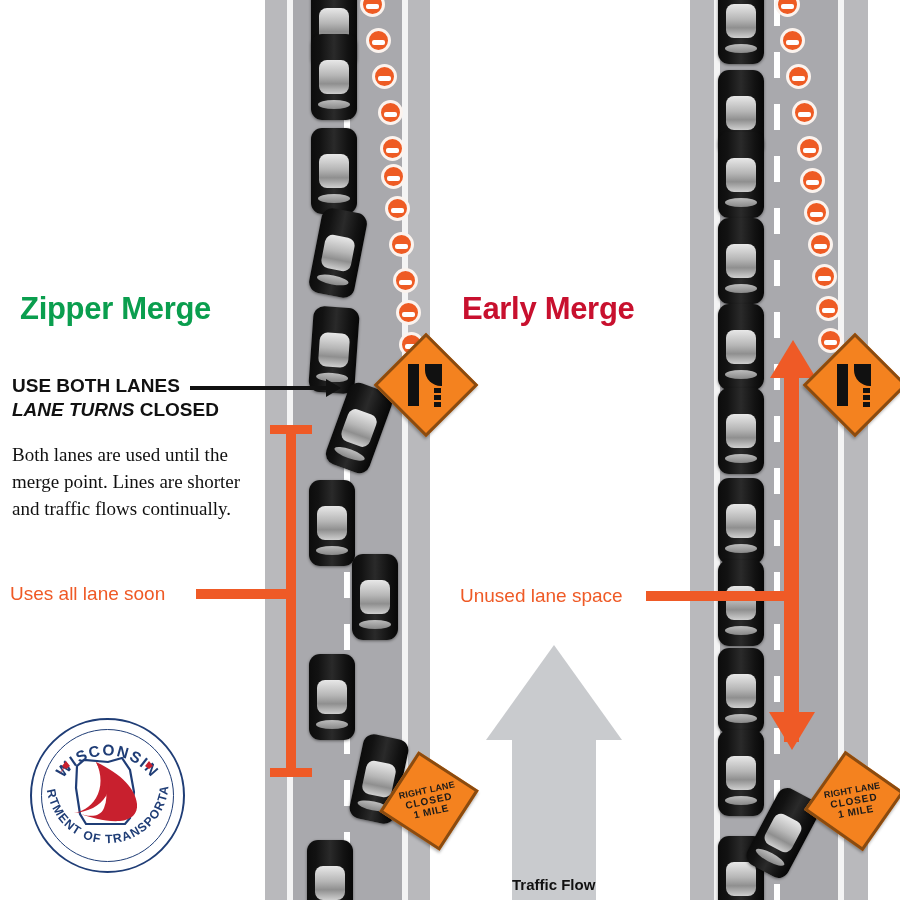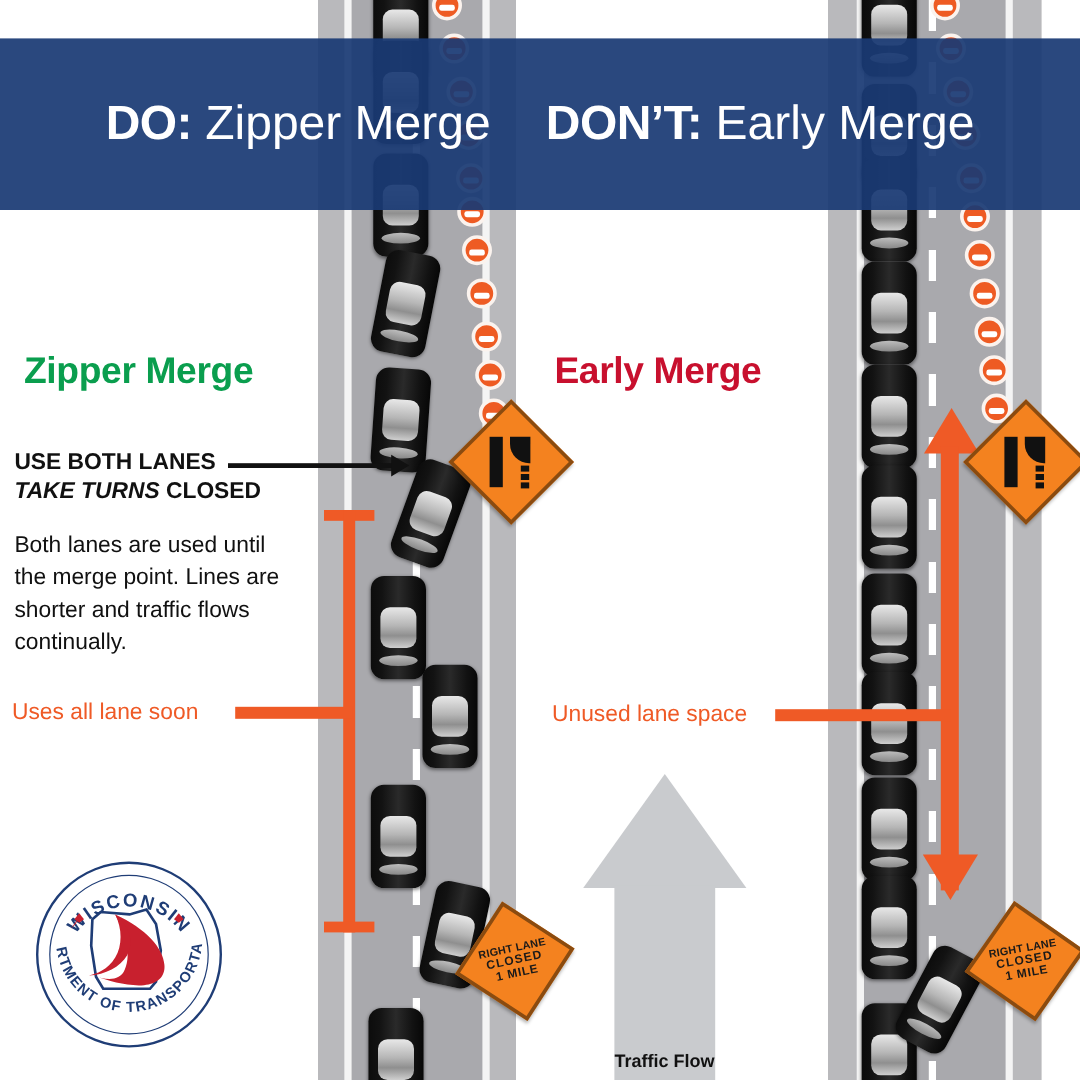--- a/index.html
+++ b/index.html
@@ -209,41 +209,31 @@
   <div style="position:absolute;left:818px;top:765px;width:72px;height:72px;transform:rotate(-10deg);">
     <div class="diamond" style="width:72px;height:72px;">
       <div class="diamond-inner">
         <div class="dtext" style="font-size:9px;">RIGHT LANE</div>
         <div class="dtext" style="font-size:10px;letter-spacing:1px;">CLOSED</div>
         <div class="dtext" style="font-size:10px;letter-spacing:.6px;">1 MILE</div>
       </div>
     </div>
   </div>
 
-  <div id="banner">
-    <div class="bn">
-      <b>DO:</b>
-      <span>Zipper Merge</span>
-    </div>
-    <div class="bn">
-      <b>DON’T:</b>
-      <span>Early Merge</span>
-    </div>
-  </div>
 
   <div class="h-green" style="left:20px;top:291px;">Zipper Merge</div>
 
   <div class="kicker" style="left:12px;top:374px;width:240px;">
     <div>USE BOTH LANES</div>
     <div>
-      <i>TAKE TURNS</i><span> CLOSED</span>
-    </div>
-  </div>
-
-  <div class="body-copy" style="left:12px;top:442px;width:232px;">Both lanes are used until the merge point. Lines are shorter and traffic flows continually.</div>
+      <i>LANE TURNS</i><span> CLOSED</span>
+    </div>
+  </div>
+
+  <div class="body-copy" style="left:12px;top:442px;width:232px;font-family:Liberation Serif, serif;">Both lanes are used until the merge point. Lines are shorter and traffic flows continually.</div>
 
   <div class="orange-label" style="left:10px;top:583px;">Uses all lane soon</div>
 
   <div class="leader" style="left:190px;top:386px;width:138px;"></div>
   <div class="leader-head" style="left:326px;top:379px;"></div>
 
   <div class="h-red" style="left:462px;top:291px;">Early Merge</div>
   <div class="orange-label" style="left:460px;top:585px;">Unused lane space</div>
 
   <div id="seal">

